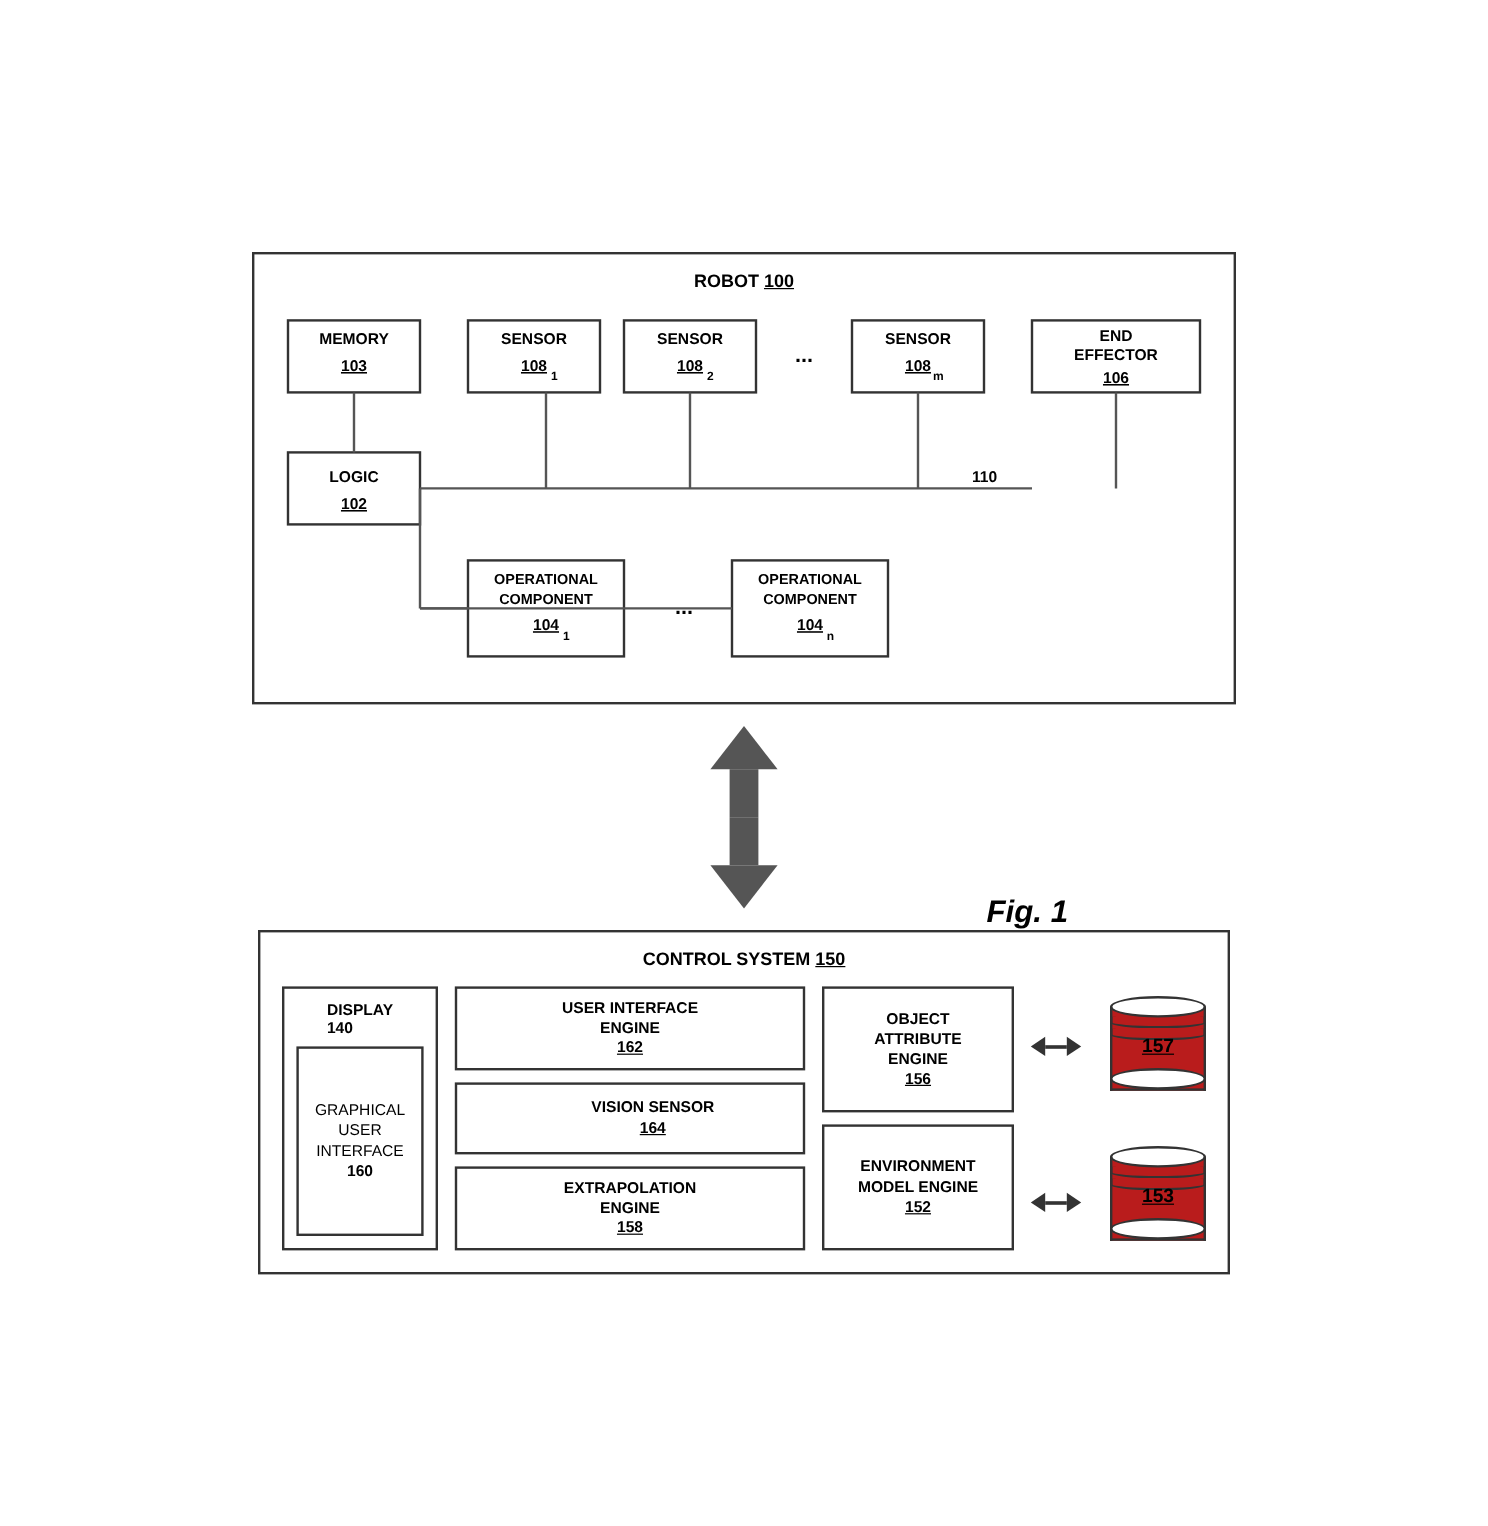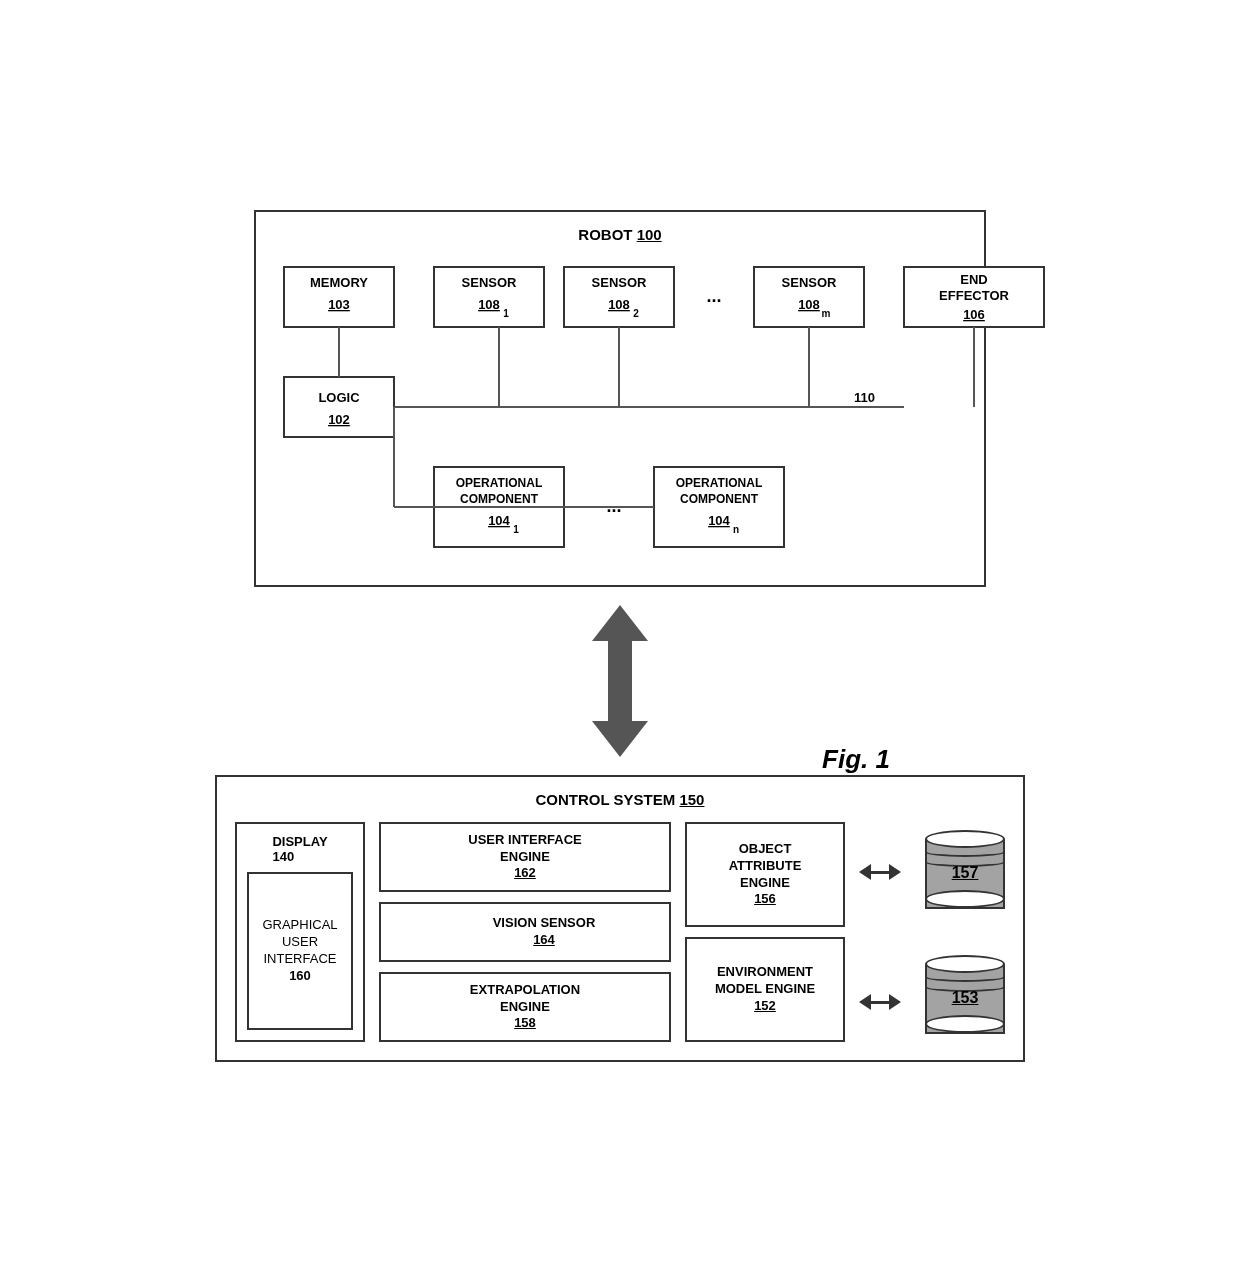--- a/index.html
+++ b/index.html
@@ -36,21 +36,21 @@
       line-height: 1.3;
     }
     .diagram-box .ref {
       text-decoration: underline;
       font-weight: bold;
     }
 
     
     .robot-outer {
       border: 2px solid #333;
-      width: 732px;
+      width: 820px;
       padding: 14px 18px 18px 18px;
       position: relative;
     }
     .robot-title {
       text-align: center;
       font-size: 15px;
       font-weight: bold;
       margin-bottom: 14px;
     }
     .robot-title .ref { text-decoration: underline; }
@@ -177,21 +177,21 @@
       background: #fff;
       position: relative;
       z-index: 2;
     }
     .cyl-body {
       width: 80px;
       height: 70px;
       border-left: 2px solid #333;
       border-right: 2px solid #333;
       border-bottom: 2px solid #333;
-      background: #a3a3a3;
+      background: #b91c1c;
       display: flex;
       align-items: center;
       justify-content: center;
       position: relative;
       margin-top: -9px;
     }
     .cyl-bottom-arc {
       position: absolute;
       bottom: -1px;
       left: -2px;

